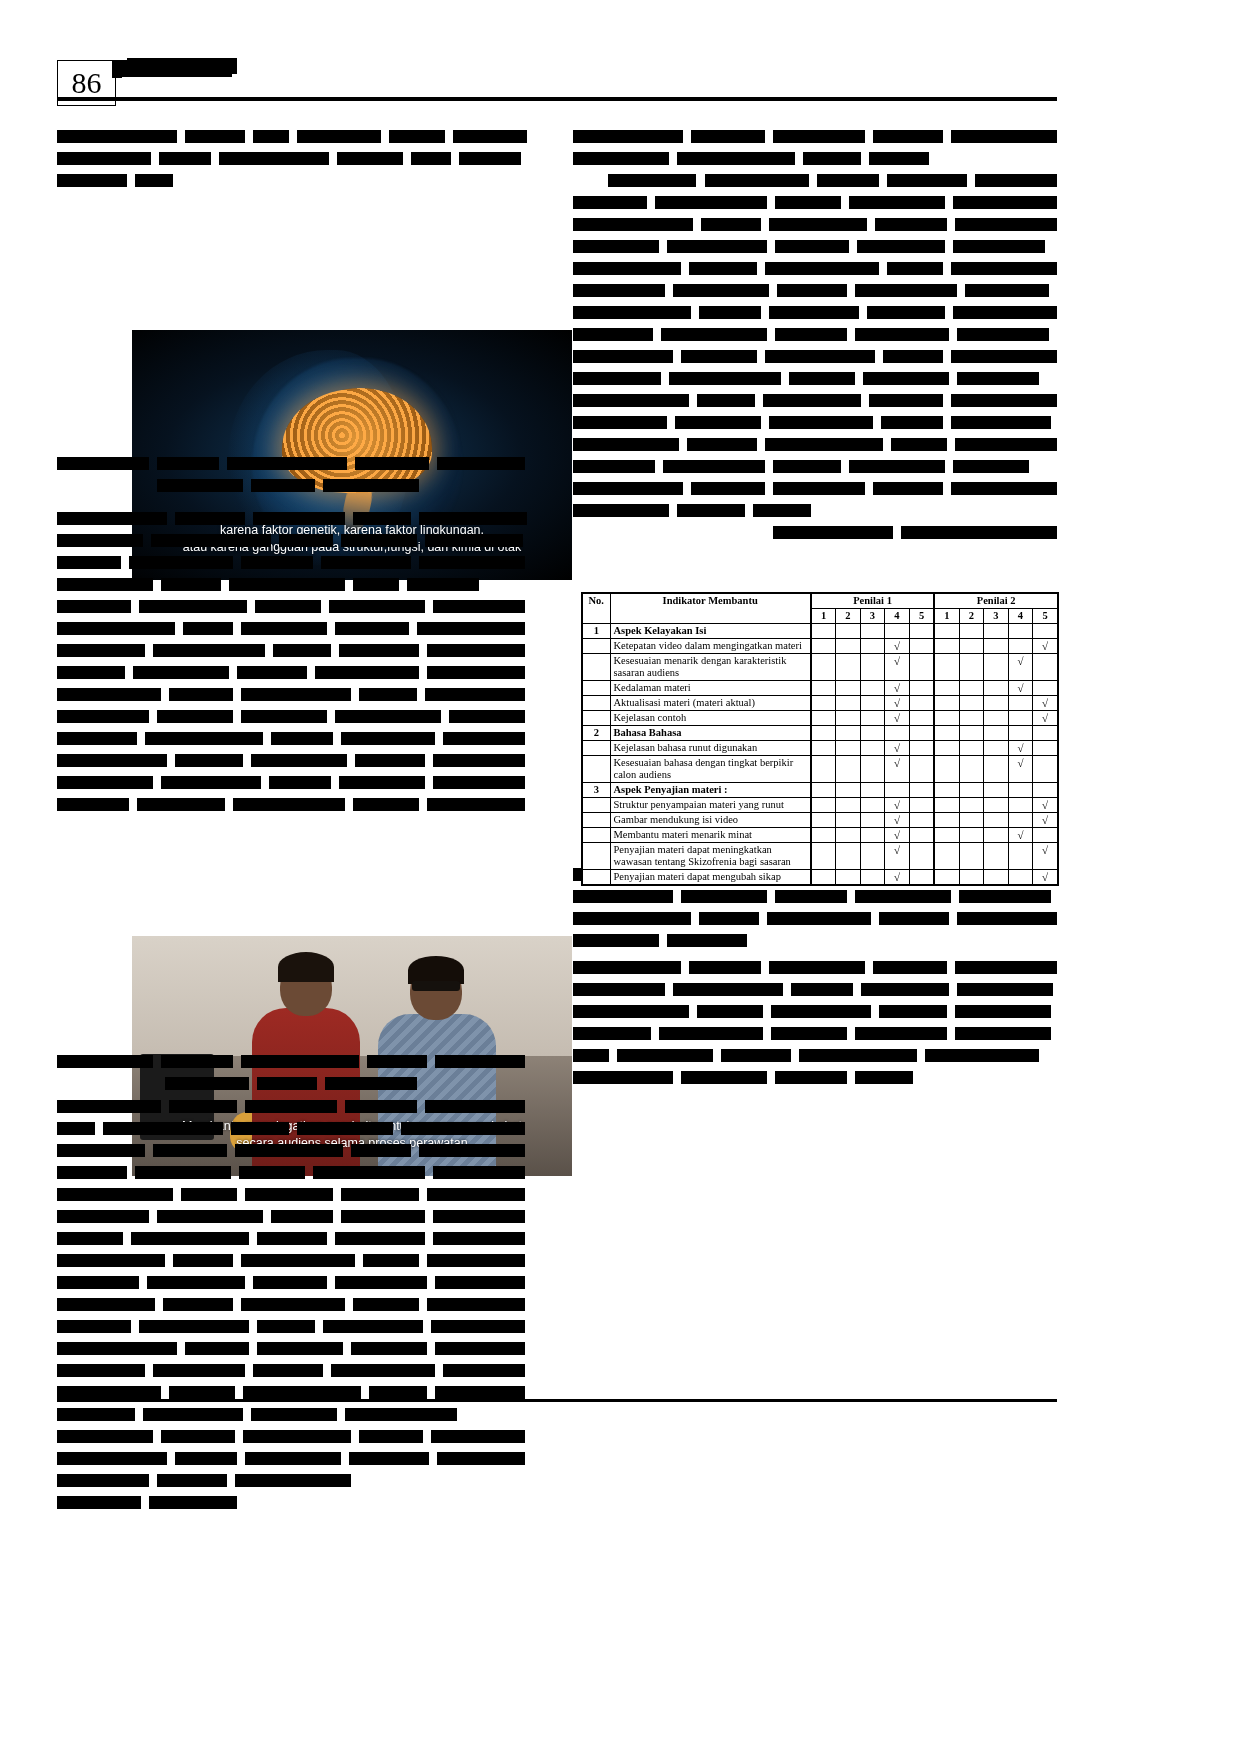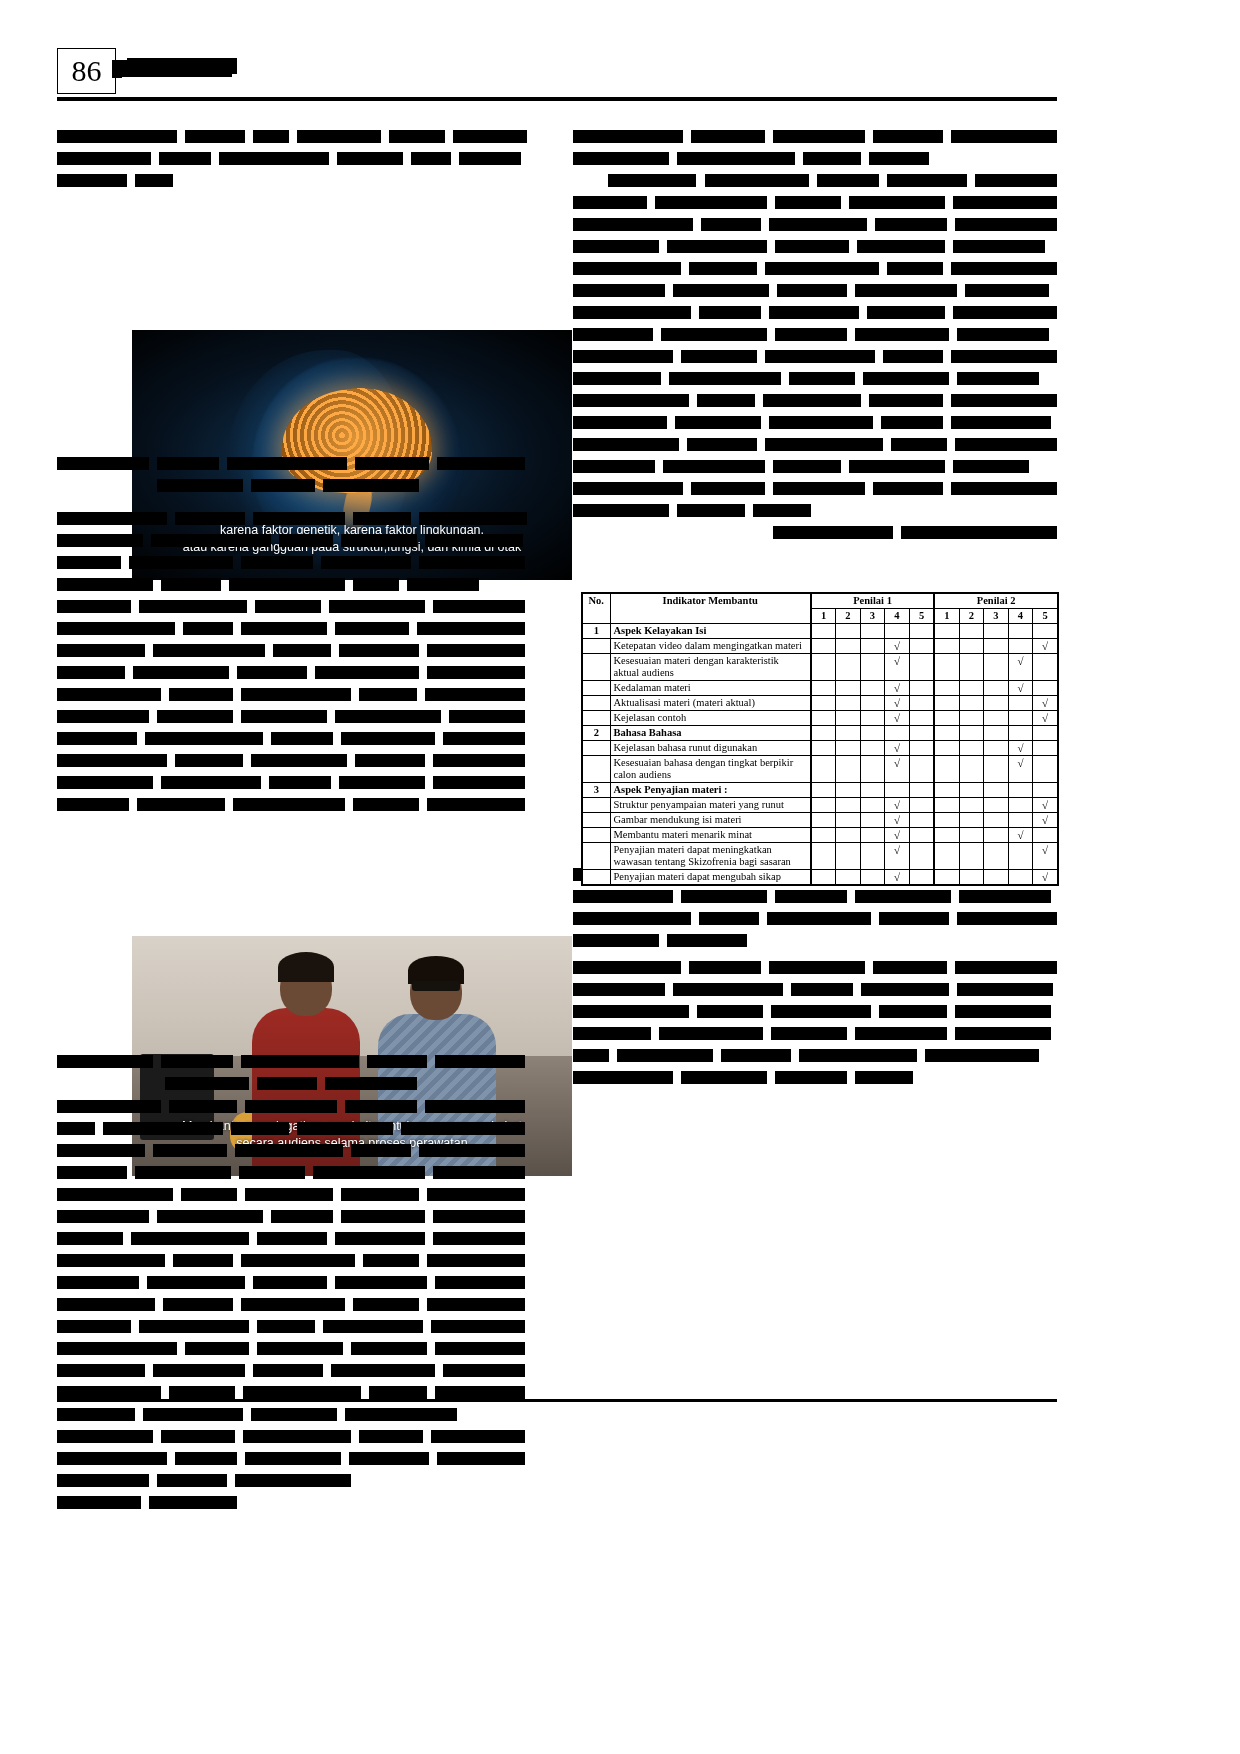--- a/index.html
+++ b/index.html
@@ -20,21 +20,21 @@
   .page-header {
     position: absolute;
     left: 57px;
     top: 48px;
     width: 1000px;
     height: 48px;
   }
   .page-number-box {
     position: absolute;
     left: 0;
-    top: 0;
+    top: 12px;
     width: 59px;
     height: 46px;
     background: #ffffff;
     border: 1px solid #000;
     box-sizing: border-box;
     font-size: 30px;
     line-height: 44px;
     text-align: center;
     font-family: "Liberation Serif", serif;
   }
@@ -881,21 +881,21 @@
           <td class="c-score tick">√</td>
           <td class="c-score tick"></td>
           <td class="c-score tick sep-left"></td>
           <td class="c-score tick"></td>
           <td class="c-score tick"></td>
           <td class="c-score tick"></td>
           <td class="c-score tick">√</td>
         </tr>
         <tr>
           <td class="c-no"></td>
-          <td class="c-ind">Kesesuaian materi dengan karakteristik aktual audiens</td>
+          <td class="c-ind">Kesesuaian menarik dengan karakteristik sasaran audiens</td>
           <td class="c-score tick sep-left"></td>
           <td class="c-score tick"></td>
           <td class="c-score tick"></td>
           <td class="c-score tick">√</td>
           <td class="c-score tick"></td>
           <td class="c-score tick sep-left"></td>
           <td class="c-score tick"></td>
           <td class="c-score tick"></td>
           <td class="c-score tick">√</td>
           <td class="c-score tick"></td>
@@ -1007,21 +1007,21 @@
           <td class="c-score tick">√</td>
           <td class="c-score tick"></td>
           <td class="c-score tick sep-left"></td>
           <td class="c-score tick"></td>
           <td class="c-score tick"></td>
           <td class="c-score tick"></td>
           <td class="c-score tick">√</td>
         </tr>
         <tr>
           <td class="c-no"></td>
-          <td class="c-ind">Gambar mendukung isi materi</td>
+          <td class="c-ind">Gambar mendukung isi video</td>
           <td class="c-score tick sep-left"></td>
           <td class="c-score tick"></td>
           <td class="c-score tick"></td>
           <td class="c-score tick">√</td>
           <td class="c-score tick"></td>
           <td class="c-score tick sep-left"></td>
           <td class="c-score tick"></td>
           <td class="c-score tick"></td>
           <td class="c-score tick"></td>
           <td class="c-score tick">√</td>

